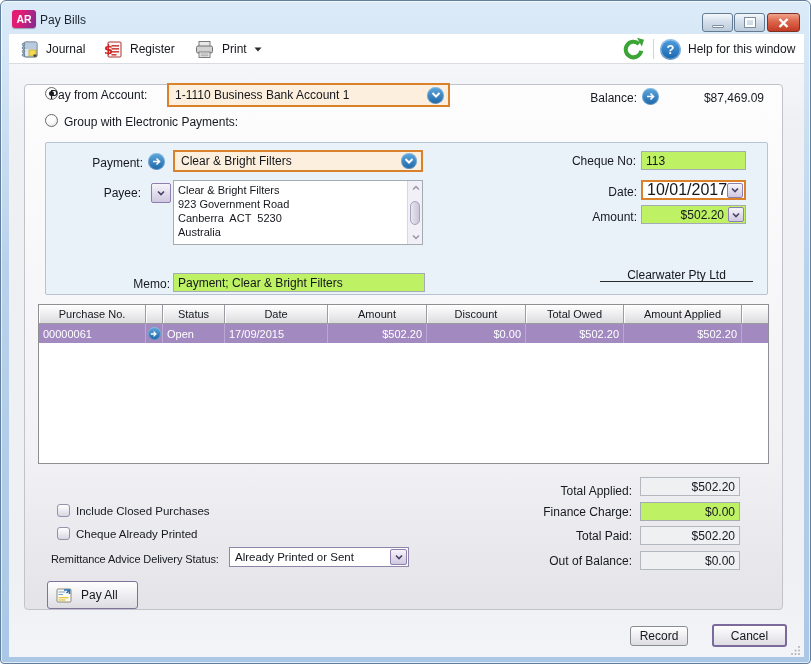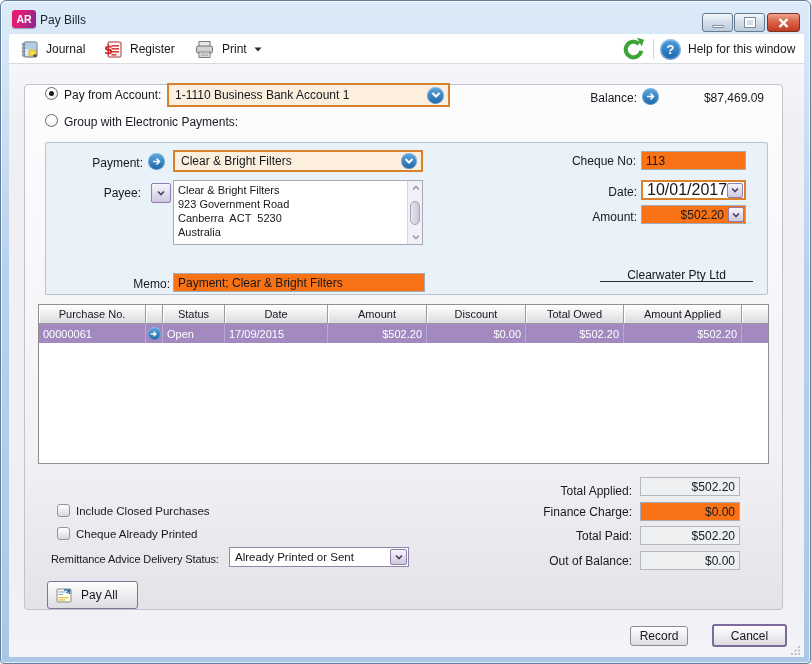--- a/index.html
+++ b/index.html
@@ -11,21 +11,21 @@
   #toolbar { position:absolute; left:0; top:0; width:795px; height:30px; background:#fff; border-bottom:1px solid #d9dde2; }
   .tbtn { position:absolute; top:0; height:30px; display:flex; align-items:center; gap:7px; font-size:12px; color:#15181d; }
   .lbl { font-size:12px; color:#16191f; line-height:14px; white-space:pre; }
   .lbl-sm { font-size:11.5px; color:#16191f; line-height:13px; white-space:pre; }
   .card { position:absolute; left:15px; top:50px; width:759px; height:526px; border:1px solid #c0c3c9; border-radius:4px; background:linear-gradient(#fdfdfe, #f2f2f5 70%, #e3e3e8 100%); }
   .radio { position:absolute; width:13px; height:13px; border-radius:50%; border:1px solid #686868; background:radial-gradient(circle at 35% 30%, #fff 40%, #dcdcdc); }
   .radio.sel::after { content:""; position:absolute; left:3px; top:3px; width:5px; height:5px; border-radius:50%; background:#1c1c1c; }
   .combo-orange { position:absolute; border:2px solid #d9822b; background:#fcefdd; display:flex; align-items:center; }
   .combo-orange .txt { font-size:12px; color:#14171c; padding-left:6px; }
   .circle-icon { position:absolute; border-radius:50%; background:linear-gradient(#5fa8dd, #1d66a8); box-shadow:inset 0 0 0 1px rgba(255,255,255,.25); display:flex; align-items:center; justify-content:center; }
-  .input { position:absolute; background:#f97316; border:1px solid #a5abb3; font-size:12px; color:#14171c; display:flex; align-items:center; }
+  .input { position:absolute; background:#bef264; border:1px solid #a5abb3; font-size:12px; color:#14171c; display:flex; align-items:center; }
   .input.gray { background:#eef0f2; border:1px solid #b4b8be; }
   .input .v { padding:0 4px; width:100%; }
   .input .v.r { text-align:right; }
   .pbtn { position:absolute; width:16px; height:15px; border:1px solid #8f7fae; border-radius:2px; background:linear-gradient(#f6f4fa,#cfc8e0); display:flex; align-items:center; justify-content:center; }
   .panel { position:absolute; left:20px; top:57px; width:723px; height:153px; background:#e9f1f9; border:1px solid #b7c3d1; border-radius:2px; }
   .chk { position:absolute; width:13px; height:13px; border:1px solid #998fa9; border-radius:3px; background:linear-gradient(#ffffff,#d8d6e2); }
   .btn { position:absolute; border:1px solid #8b8b94; border-radius:3px; background:linear-gradient(#fefefe,#f0f0f3 45%,#dcdce2); display:flex; align-items:center; justify-content:center; font-size:12px; color:#14171c; }
   #tbl { position:absolute; left:13px; top:219px; width:731px; height:160px; border:1px solid #8e8e93; background:#fff; }
   .th { display:flex; height:19px; }
   .th > div { border-right:1px solid #9b9ba1; border-bottom:1px solid #9b9ba1; background:linear-gradient(#ffffff,#dcdcdf); box-shadow:inset 1px 1px 0 #fff; font-size:11px; color:#15181d; display:flex; align-items:center; justify-content:center; }
@@ -102,21 +102,21 @@
       </div>
       <div class="abs" style="left:644px;top:5px;width:1px;height:20px;background:#cfd3d8;"></div>
       <div class="tbtn" style="left:651px;">
         <div style="width:21px;height:21px;border-radius:50%;background:linear-gradient(#51a0e0,#1863ac);box-shadow:inset 0 0 0 1.5px rgba(255,255,255,.35);color:#fff;font-size:13px;font-weight:bold;display:flex;align-items:center;justify-content:center;">?</div>
         <span>Help for this window</span>
       </div>
     </div>
 
     <div class="card">
       <div class="radio sel" style="left:20px;top:2px;"></div>
-      <div class="abs lbl" style="left:39px;top:3px;">Pay from Account:</div>
+      <div class="abs lbl" style="left:25px;top:3px;">Pay from Account:</div>
       <div class="combo-orange" style="left:142px;top:-2px;width:283px;height:24px;">
         <span class="txt">1-1110 Business Bank Account 1</span>
         <div class="circle-icon" style="right:4px;top:1.5px;width:17px;height:17px;">
           <svg width="10" height="6" viewBox="0 0 10 6">
               <path d="M1.5 1 L5 4.5 L8.5 1" stroke="#fff" stroke-width="2" fill="none"></path>
             </svg>
         </div>
       </div>
       <div class="abs lbl" style="left:562px;top:6px;width:50px;text-align:right;">Balance:</div>
       <div class="circle-icon" style="left:617px;top:3px;width:17px;height:17px;">

